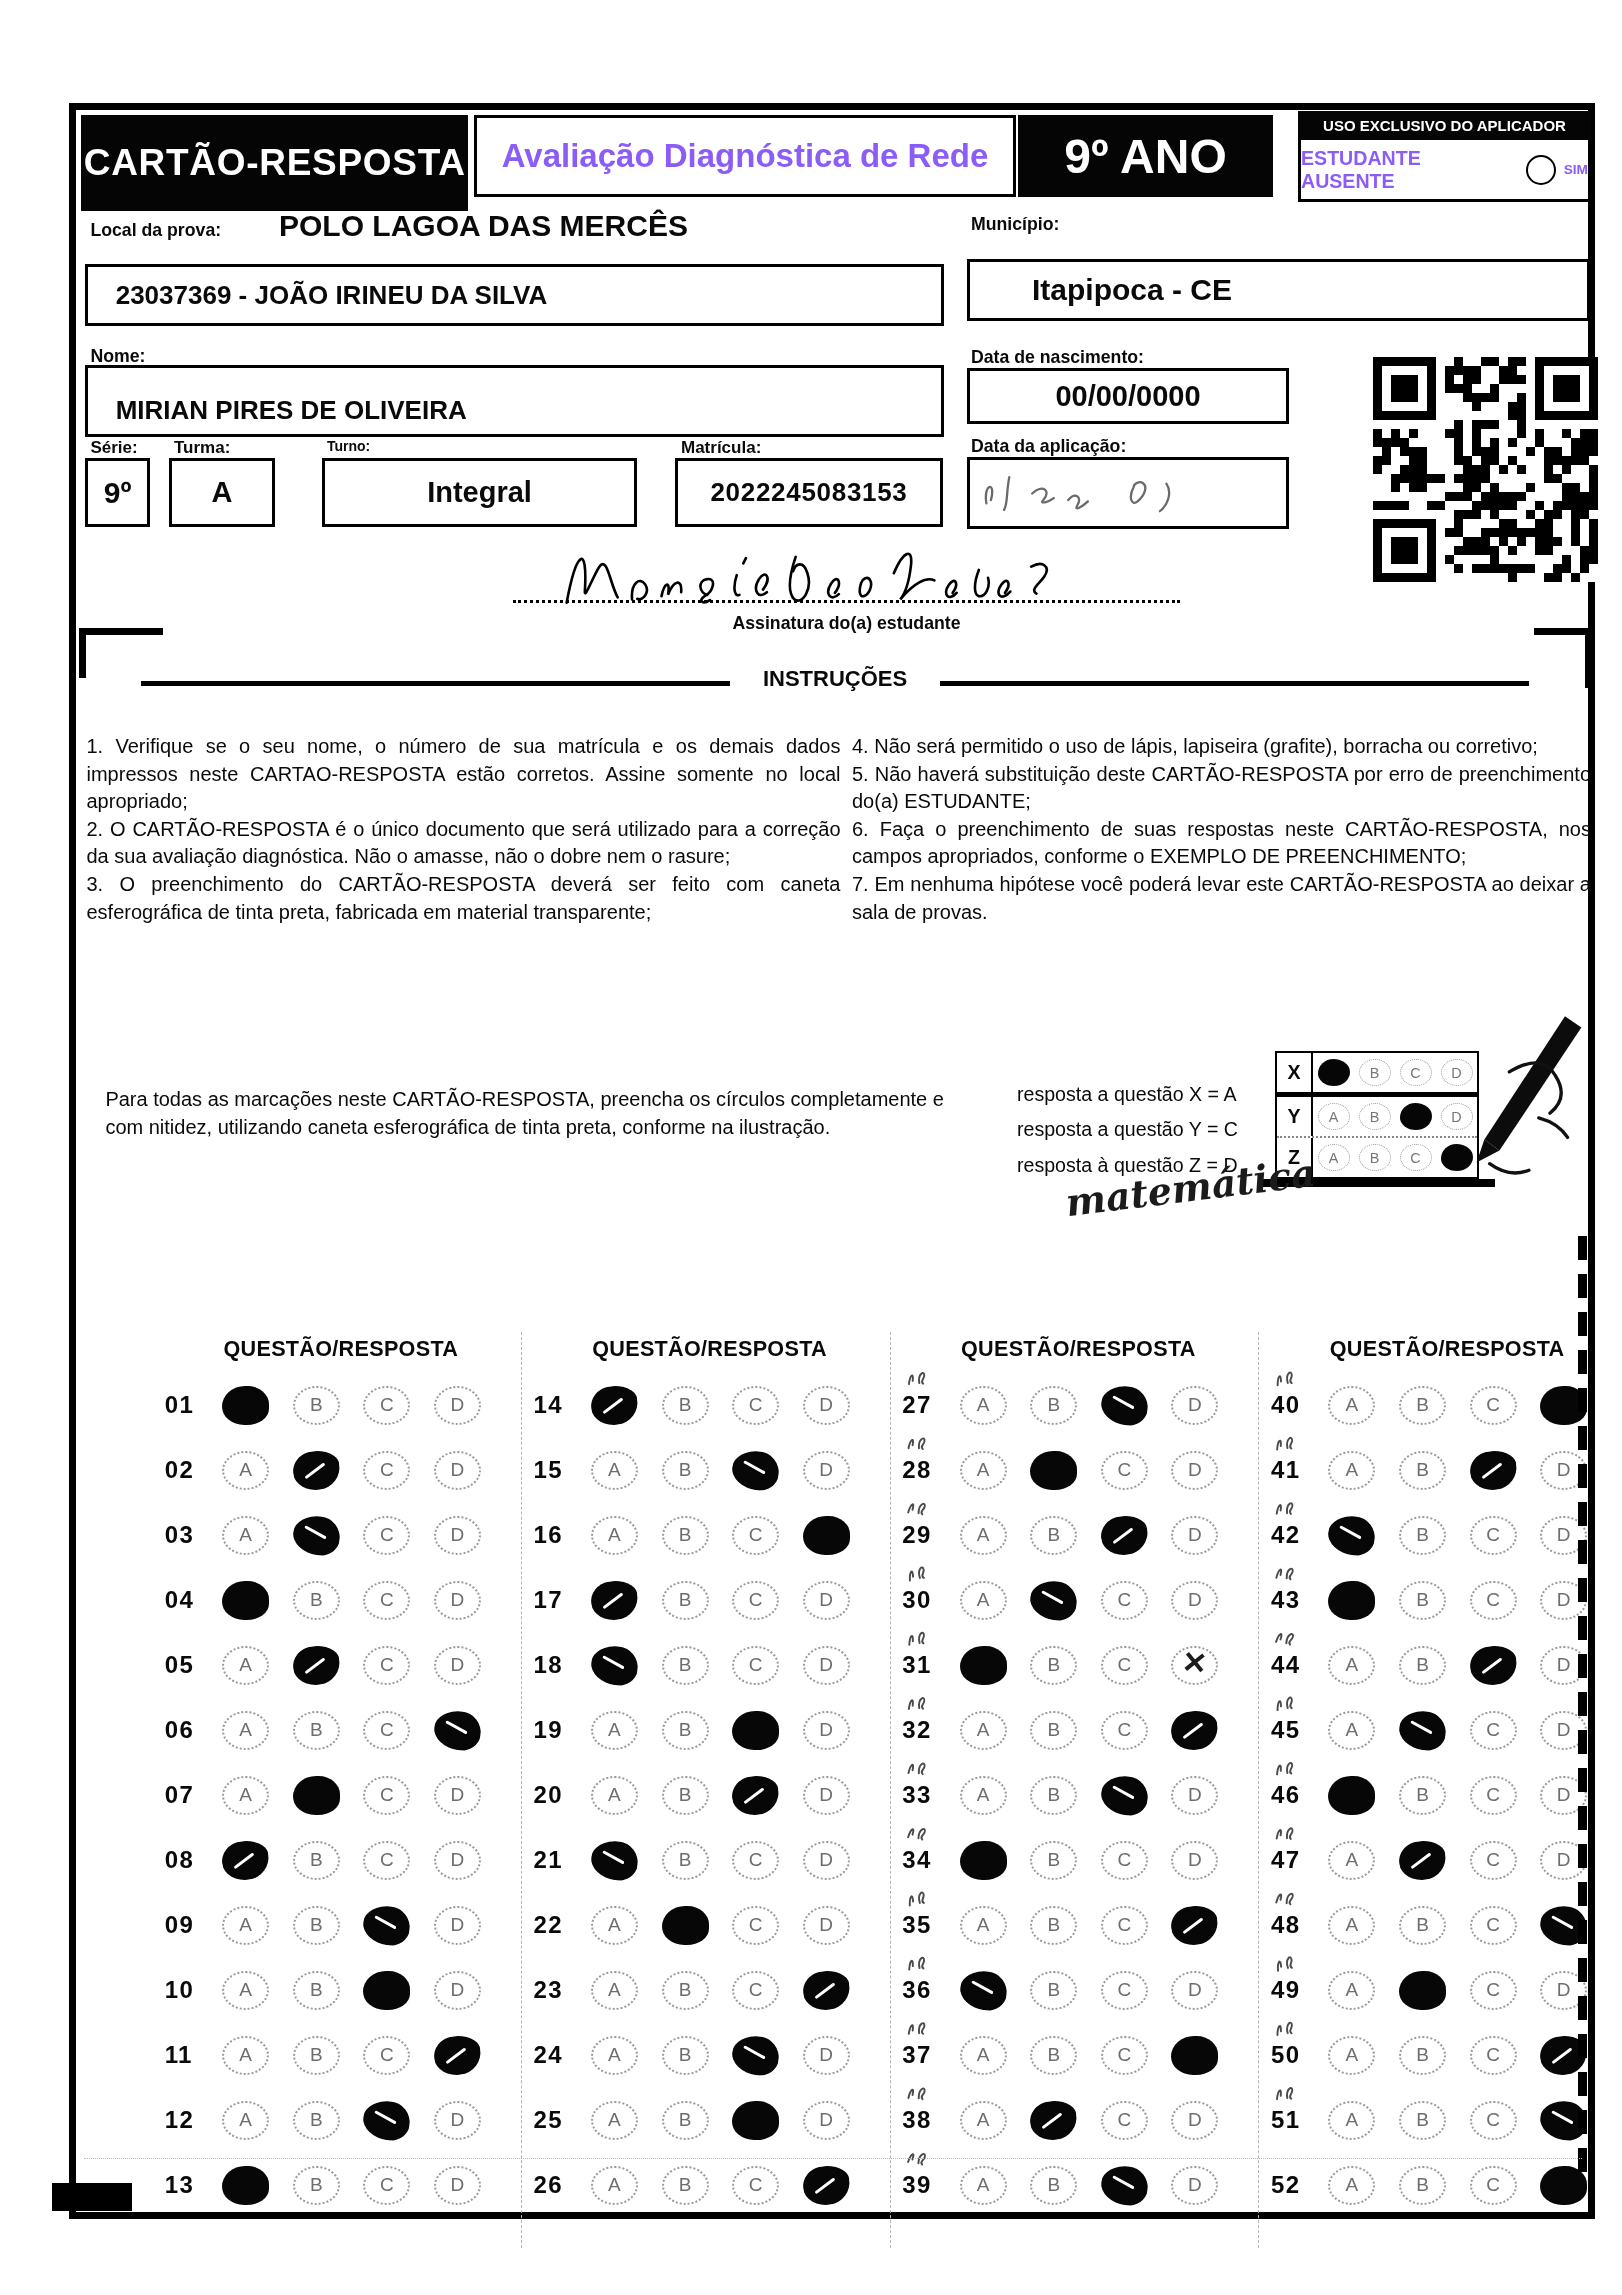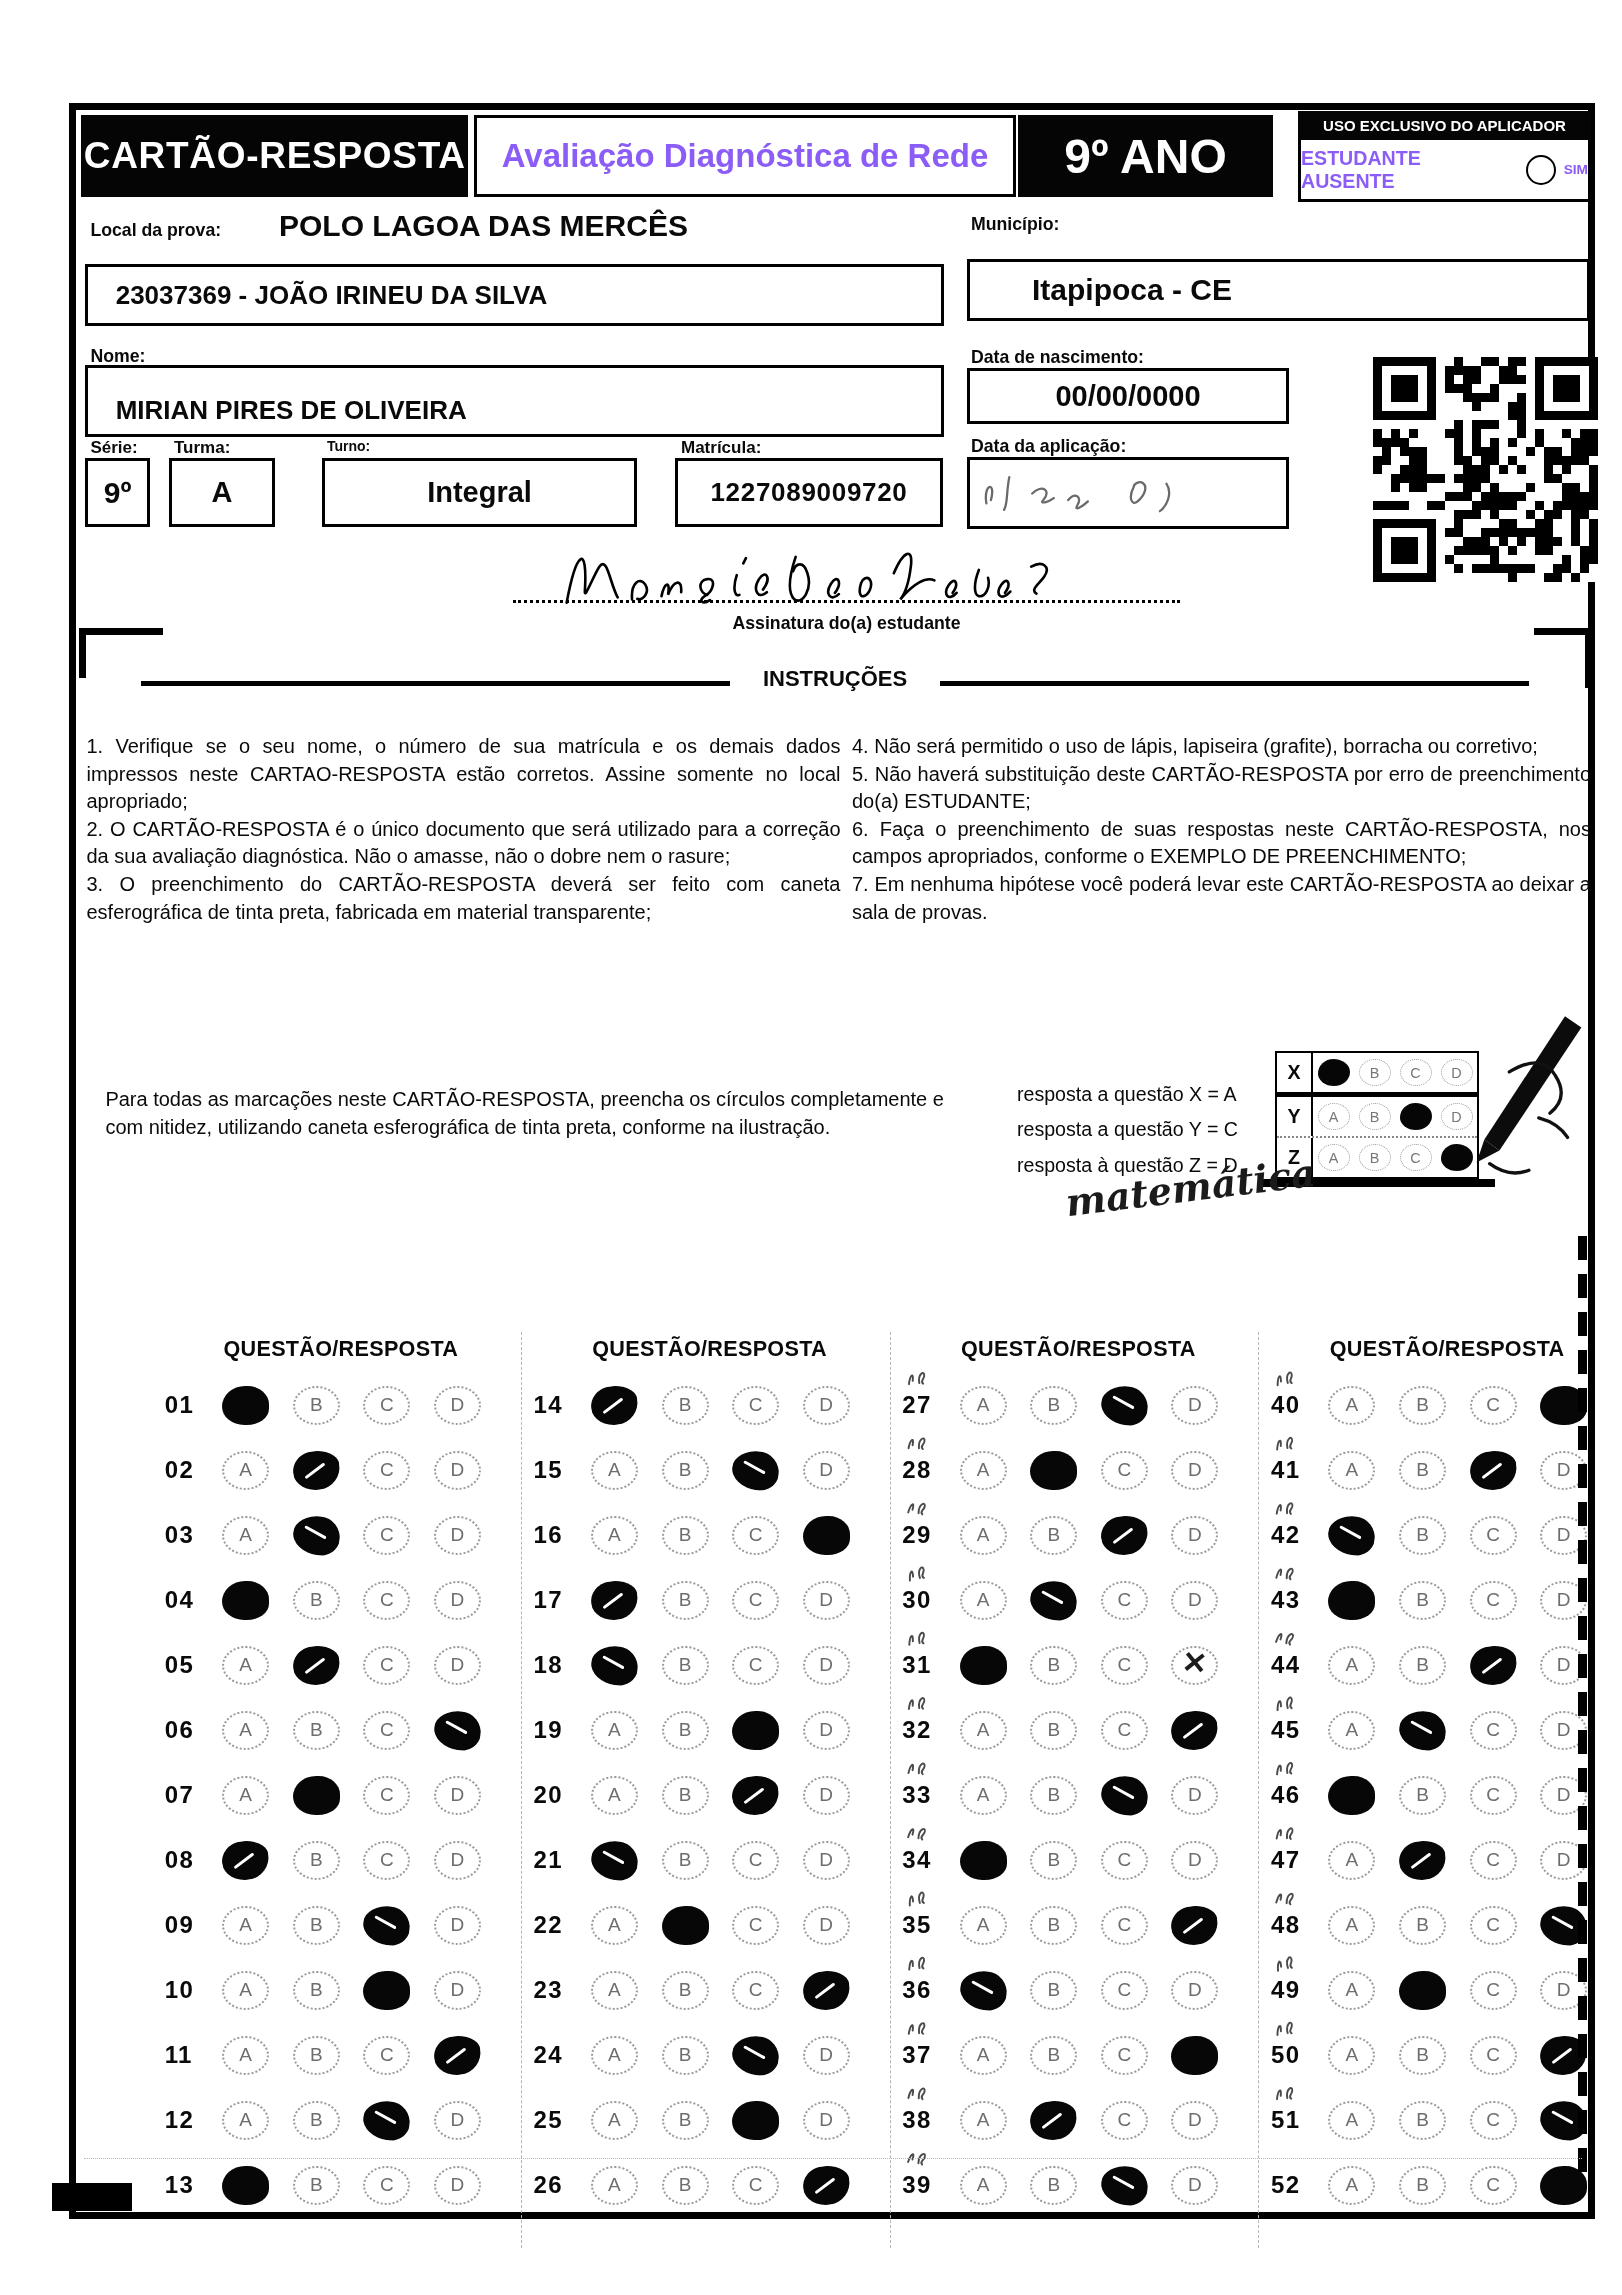--- a/index.html
+++ b/index.html
@@ -47,21 +47,21 @@
   .corner-r{border-top:7.9px solid #000;border-right:7.9px solid #000;}
   .rule{background:#000;height:5.2px;}
   .timing{background:repeating-linear-gradient(180deg,#000 0 23.6px,transparent 23.6px 38px);}
 </style>
 </head>
 <body>
 
 <div class="sheet">
   <div class="card">
 
-    <div class="abs blackbox" style="left:5.2px;top:5.2px;width:387px;height:82px;font-size:37px;letter-spacing:0.7px;">CARTÃO-RESPOSTA</div>
+    <div class="abs blackbox" style="left:5.2px;top:5.2px;width:387px;height:96px;font-size:37px;letter-spacing:0.7px;">CARTÃO-RESPOSTA</div>
     <div class="abs whitebox" style="left:398px;top:5.2px;width:542px;height:82px;font-size:33px;">Avaliação Diagnóstica de Rede</div>
     <div class="abs blackbox" style="left:942px;top:5.2px;width:255px;height:82px;font-size:48px;">9º ANO</div>
     <div class="abs" style="left:1222px;top:1.3px;width:293px;height:92px;">
       <div class="blackbox" style="height:29px;font-size:15px;">USO EXCLUSIVO DO APLICADOR</div>
       <div class="whitebox" style="height:59px;font-size:19.6px;gap:7.9px;border-top:none;">
         <span>ESTUDANTE AUSENTE</span>
         <span style="width:26px;height:26px;border:2px solid #000;border-radius:50%;display:inline-block;"></span>
         <span style="font-size:13.7px;">SIM</span>
       </div>
     </div>
@@ -326,21 +326,21 @@
     <span class="abs lbl" style="left:98px;top:328px;font-size:17px;">Turma:</span>
     <div class="abs fieldbox ctr" style="left:93px;top:348px;width:106px;height:69px;font-size:29px;">
       <span>A</span>
     </div>
     <span class="abs lbl" style="left:251px;top:328px;font-size:14px;">Turno:</span>
     <div class="abs fieldbox ctr" style="left:246px;top:348px;width:315px;height:69px;font-size:29px;">
       <span>Integral</span>
     </div>
     <span class="abs lbl" style="left:605px;top:328px;font-size:17px;">Matrícula:</span>
     <div class="abs fieldbox ctr" style="left:599px;top:348px;width:268px;height:69px;font-size:26px;letter-spacing:0.7px;">
-      <span>1227089009720</span>
+      <span>2022245083153</span>
     </div>
 
     <span class="abs lbl" style="left:895px;top:326px;">Data da aplicação:</span>
     <div class="abs fieldbox" style="left:891px;top:347px;width:322px;height:72px;">
       <svg width="275" height="59" viewBox="0 0 420 90">
         <path d="M25 60 C 20 30, 40 25, 32 55 M60 20 C 55 45, 58 60, 52 70 M95 45 C 110 30, 125 40, 112 55 C 105 62, 120 58, 128 52 M150 55 c 10 -12 22 -6 14 8 c -6 10 8 2 16 -6 M250 35 c -8 15 -4 30 6 22 c 10 -8 16 -22 8 -28 c -6 -4 -14 2 -14 6 M300 30 C 310 45, 300 65, 290 72" stroke="#6a6a6a" stroke-width="3.5" fill="none" stroke-linecap="round"></path>
       </svg>
     </div>
 
     <svg class="abs" style="left:471px;top:427px;" width="602" height="79" viewBox="0 0 920 120">

